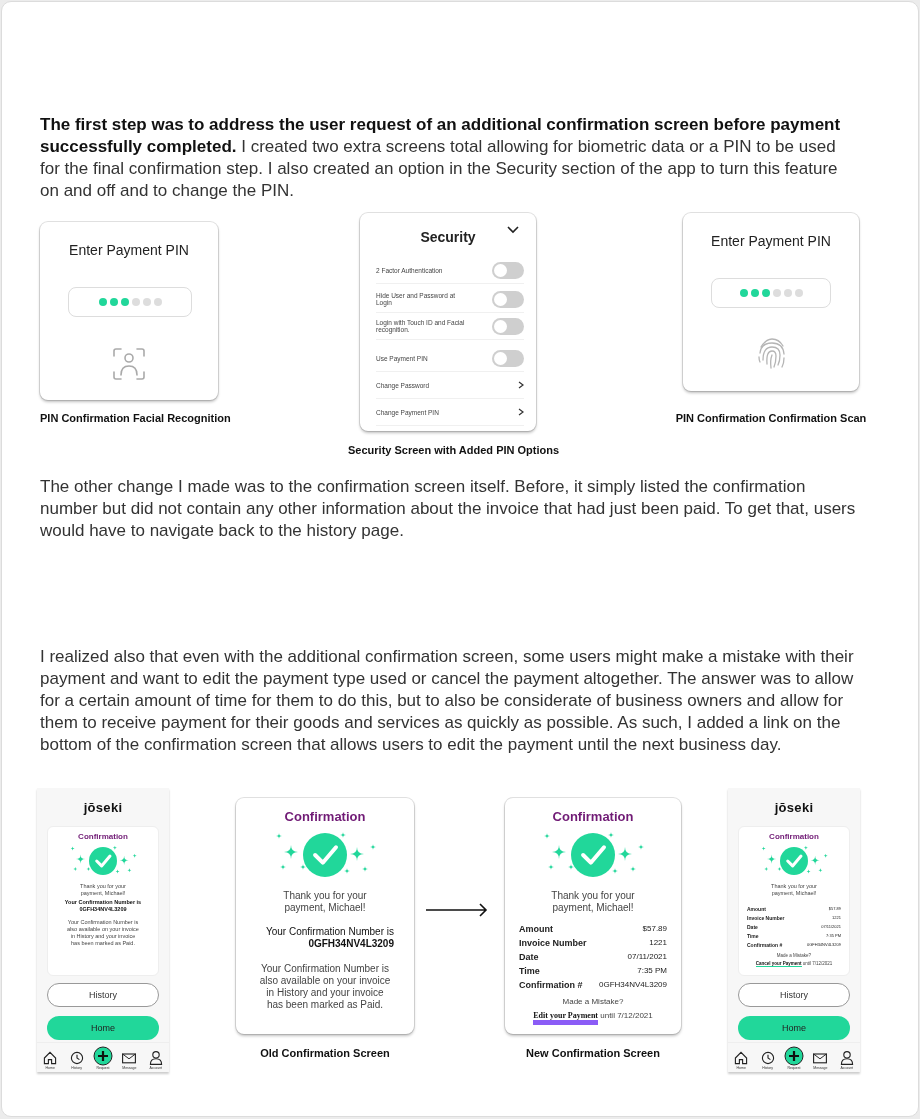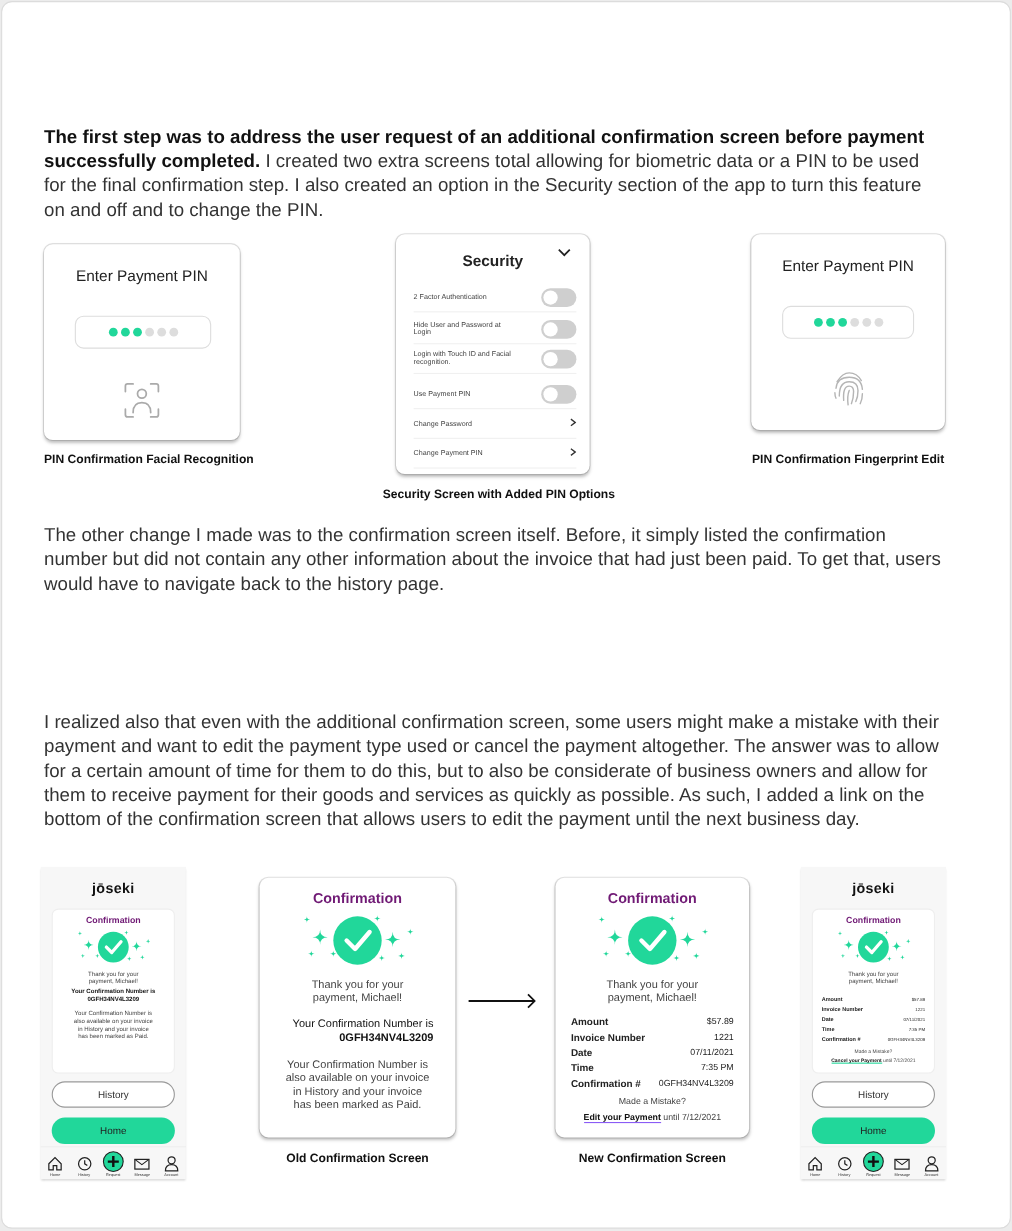--- a/index.html
+++ b/index.html
@@ -116,21 +116,21 @@
         <path d="M5 11 Q10 3 16 3 Q23 3 27 10"></path>
         <path d="M4 17 Q5 7 16 7 Q27 7 28 18"></path>
         <path d="M7 24 Q7 11 16 11 Q24 11 24 19 Q24 25 22 29"></path>
         <path d="M11 28 Q10 15 16 15 Q20 15 20 20 Q20 26 18 31"></path>
         <path d="M15 32 Q14 24 16 19"></path>
         <path d="M3 21 Q3 24 4 26"></path>
         <path d="M28 22 Q28 27 26 31"></path>
       </g>
     </svg>
   </div>
-  <div class="caption" style="left:669px;top:410px;width:200px;">PIN Confirmation Fingerprint Edit</div>
+  <div class="caption" style="left:669px;top:410px;width:200px;">PIN Confirmation Confirmation Scan</div>
 
   <p class="para" style="top:474px;">The other  change I made was to the confirmation screen itself. Before, it simply listed the confirmation number but did not contain any other information about the  invoice that had just been paid. To get that, users would have to navigate back to the history page.</p>
   <p class="para" style="top:644px;">I realized also that even with the additional confirmation screen, some users might make a mistake with their payment and want to edit the payment type used or cancel the payment altogether. The answer was to allow for a certain amount of time for them to do this, but to also be considerate of  business owners and allow for them to receive payment for their goods and services as quickly as possible. As such, I added a link on the bottom of the confirmation screen that allows users to edit the payment until the next business day.</p>
 
   <div class="phone" style="left:35px;top:786px;width:132px;height:284px;">
     <div class="logo" style="top:12px">jōseki</div>
     <div class="inner-card" style="top:38px;height:150px;">
       <div class="conf-title" style="top:5px;font-size:8px;">Confirmation</div>
       <div class="checkwrap" style="top:17px;height:34px;">
           <svg style="display:block;margin:0 auto" width="80" height="34" viewBox="0 0 80 34">
@@ -252,21 +252,21 @@
         <div class="dl-row" style="top: 168px; font-size: 9px;">
           <span>Time</span>
           <span style="font-size:8px">7:35 PM</span>
         </div>
         <div class="dl-row" style="top: 182px; font-size: 9px;">
           <span>Confirmation #</span>
           <span style="font-size:8px">0GFH34NV4L3209</span>
         </div>
       </div>
     <div class="center-txt" style="top:199px;font-size:8px;">Made a Mistake?</div>
-    <div class="center-txt" style="top:213px;font-size:8px;"><span style="font-weight:bold;color:#111;border-bottom:1px solid #8b5cf6;">Edit your Payment</span><span> until 7/12/2021</span></div>
+    <div class="center-txt" style="top:213px;font-size:8px;"><span style="font-weight:bold;color:#111;border-bottom:5px solid #8b5cf6;font-family:Liberation Serif, serif;">Edit your Payment</span><span> until 7/12/2021</span></div>
   </div>
   <div class="caption" style="left:491px;top:1045px;width:200px;">New Confirmation Screen</div>
 
   <div class="phone" style="left:726px;top:786px;width:132px;height:284px;">
     <div class="logo" style="top:12px">jōseki</div>
     <div class="inner-card" style="top:38px;height:150px;">
       <div class="conf-title" style="top:5px;font-size:8px;">Confirmation</div>
       <div class="checkwrap" style="top:17px;height:34px;">
           <svg style="display:block;margin:0 auto" width="80" height="34" viewBox="0 0 80 34">
     <path d="M17.56 10.399999999999999 Q17.56 15.02 22.18 15.02 Q17.56 15.02 17.56 19.64 Q17.56 15.02 12.939999999999998 15.02 Q17.56 15.02 17.56 10.399999999999999Z" fill="#21d79a"></path>

